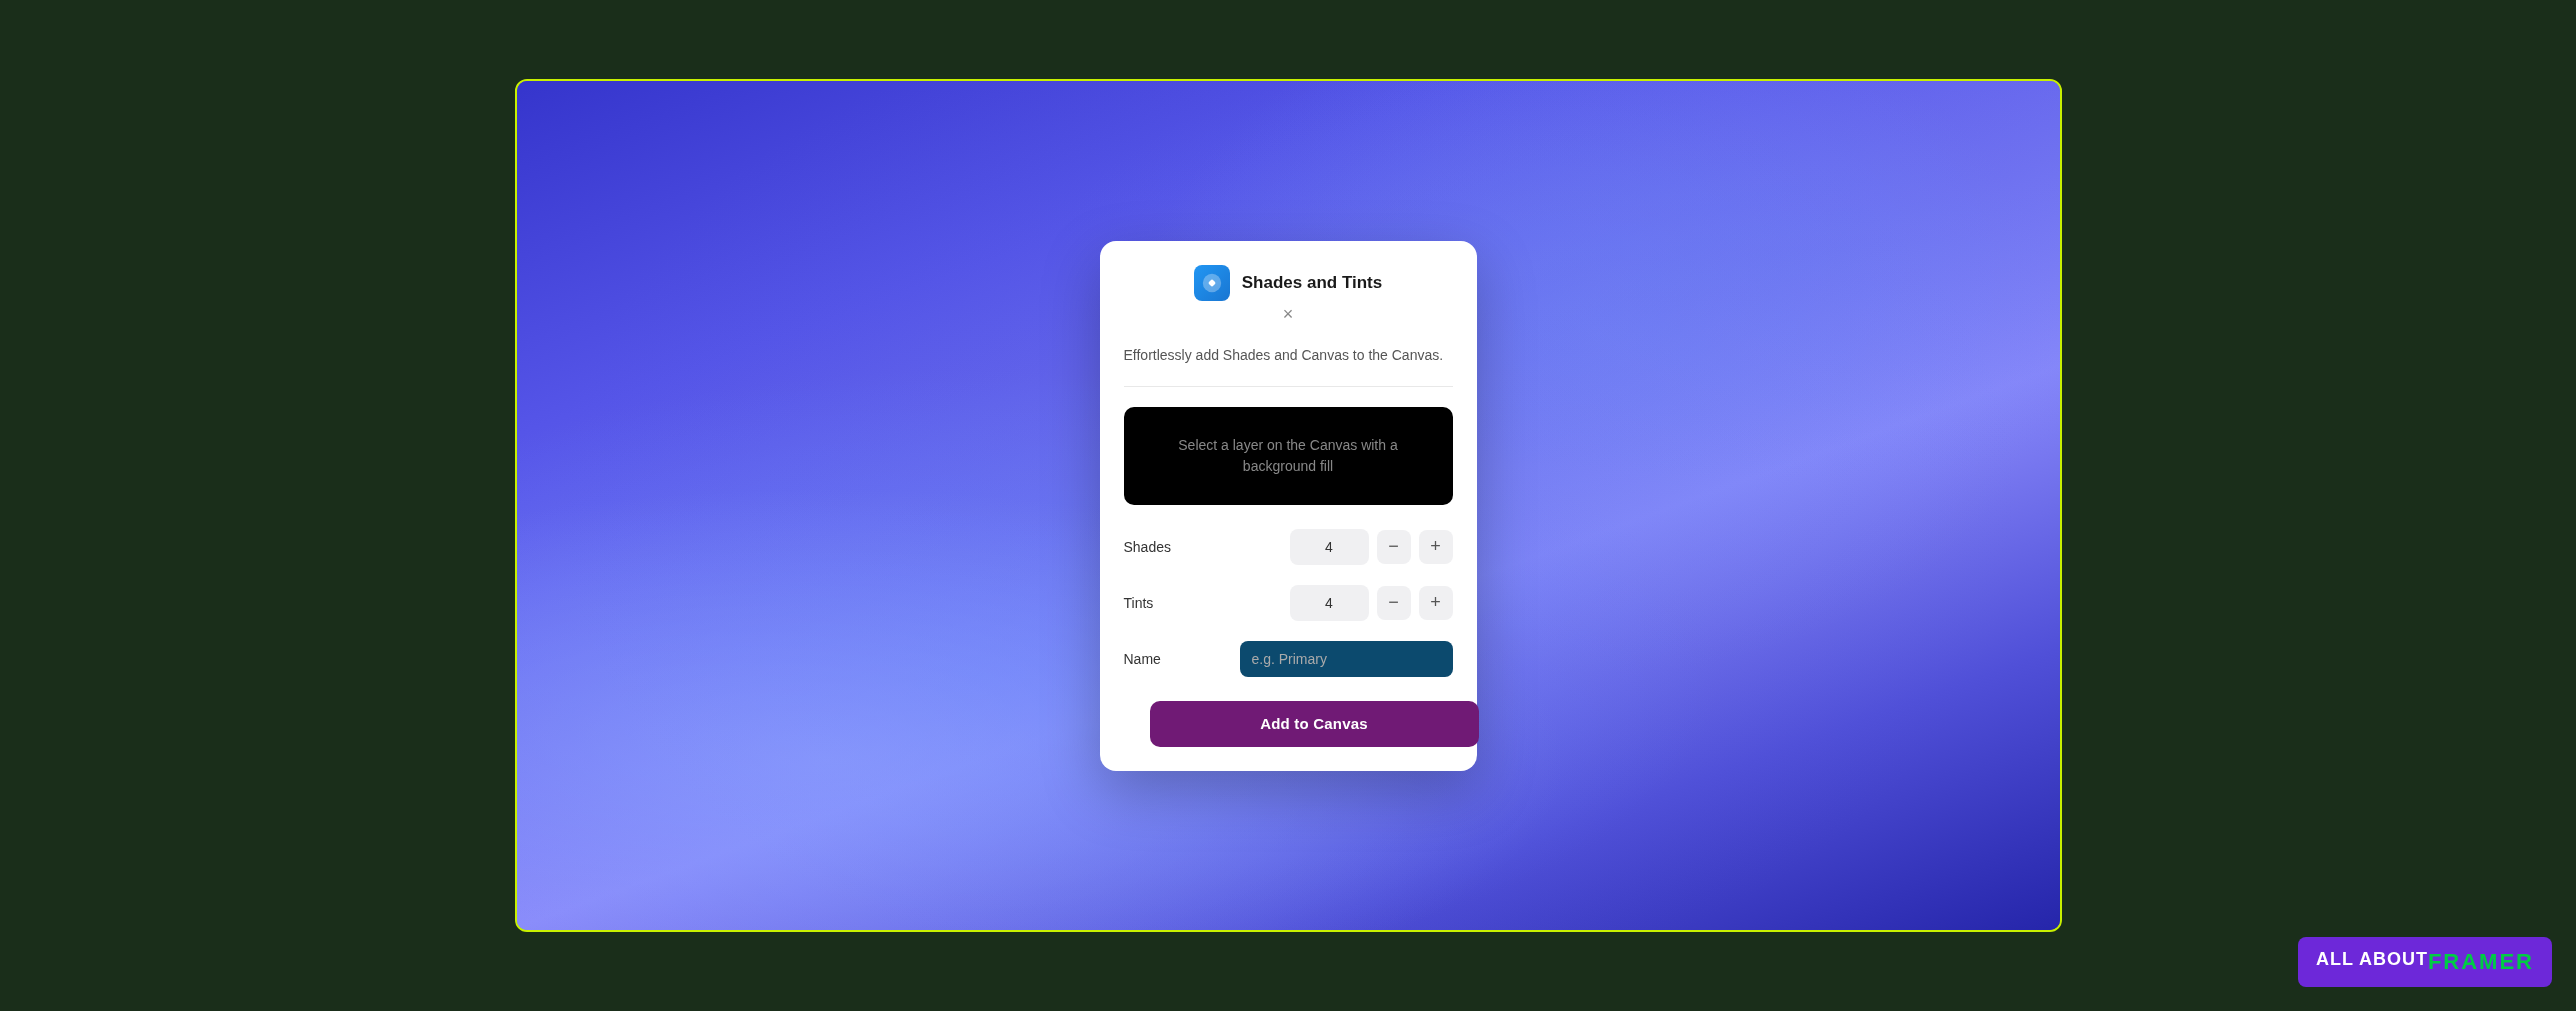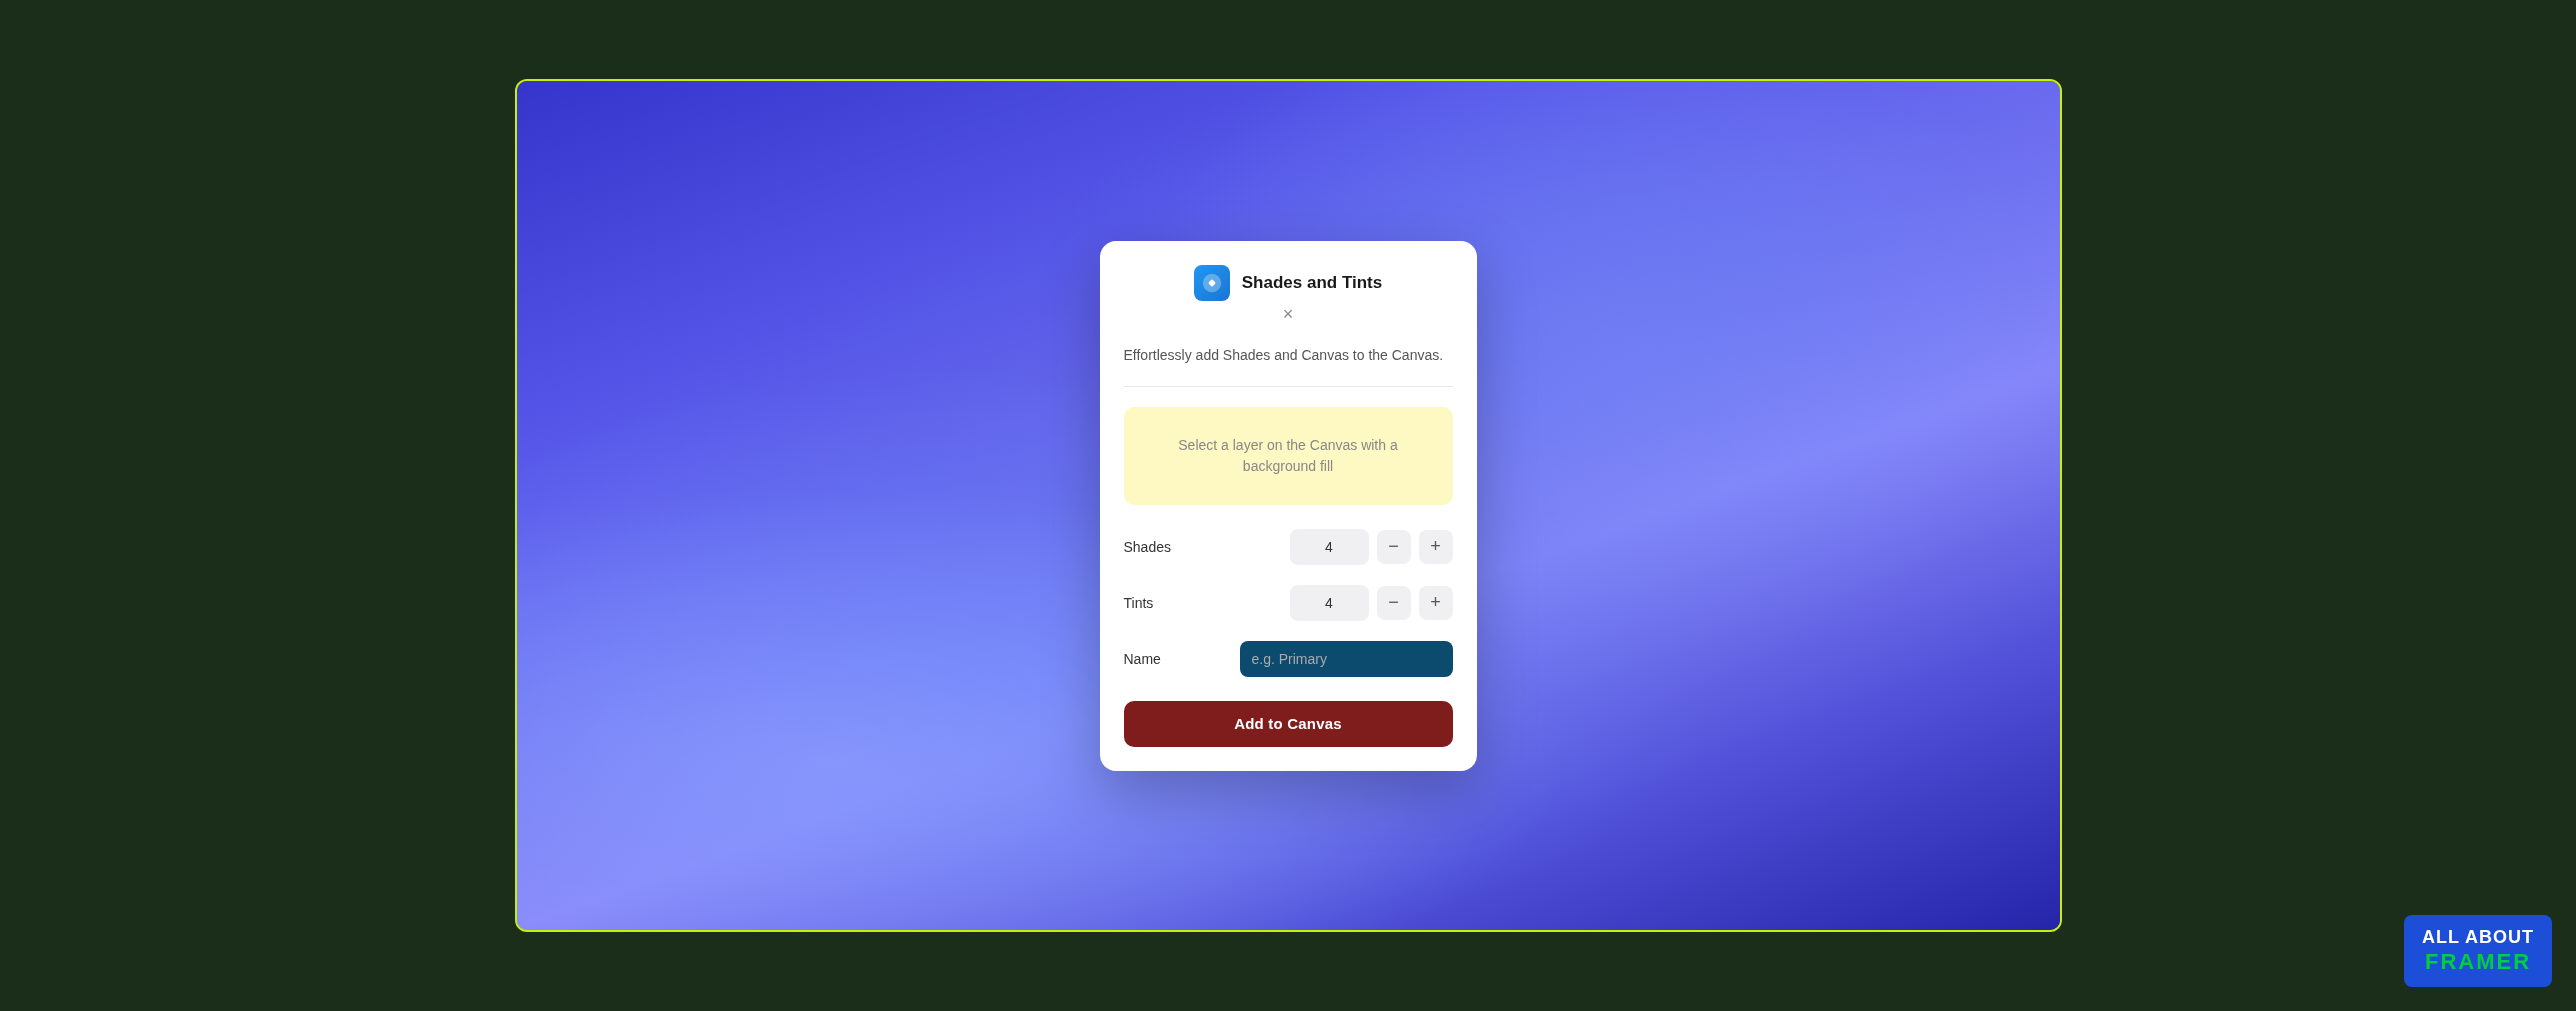--- a/index.html
+++ b/index.html
@@ -116,21 +116,21 @@
     .modal-description {
       font-size: 14px;
       color: #555;
       line-height: 1.5;
       margin-bottom: 20px;
       padding-bottom: 20px;
       border-bottom: 1px solid #e8e8e8;
     }
 
     .select-layer-box {
-      background: #fef9c3;
+      background: #000000;
       border-radius: 10px;
       padding: 28px 20px;
       text-align: center;
       margin-bottom: 24px;
     }
 
     .select-layer-text {
       font-size: 14px;
       color: #888;
       line-height: 1.5;
@@ -200,40 +200,41 @@
       color: #aaa;
     }
 
     .name-input::placeholder {
       color: #aaa;
     }
 
     .add-to-canvas-btn {
       width: 100%;
       height: 46px;
-      background: #7f1d1d;
+      background: #701a75;
       border: none;
       border-radius: 10px;
       color: white;
       font-size: 15px;
       font-weight: 600;
       cursor: pointer;
       letter-spacing: 0.2px;
+      margin-left: 26px;
     }
 
     .branding {
       position: absolute;
       bottom: 24px;
       right: 24px;
-      background: #1d4ed8;
+      background: #6d28d9;
       border-radius: 8px;
       padding: 12px 18px;
       display: flex;
-      flex-direction: column;
-      align-items: center;
+      flex-direction: row;
+      align-items: flex-start;
     }
 
     .branding-line1 {
       color: white;
       font-size: 18px;
       font-weight: 700;
       letter-spacing: 1px;
       text-transform: uppercase;
       line-height: 1.2;
     }

